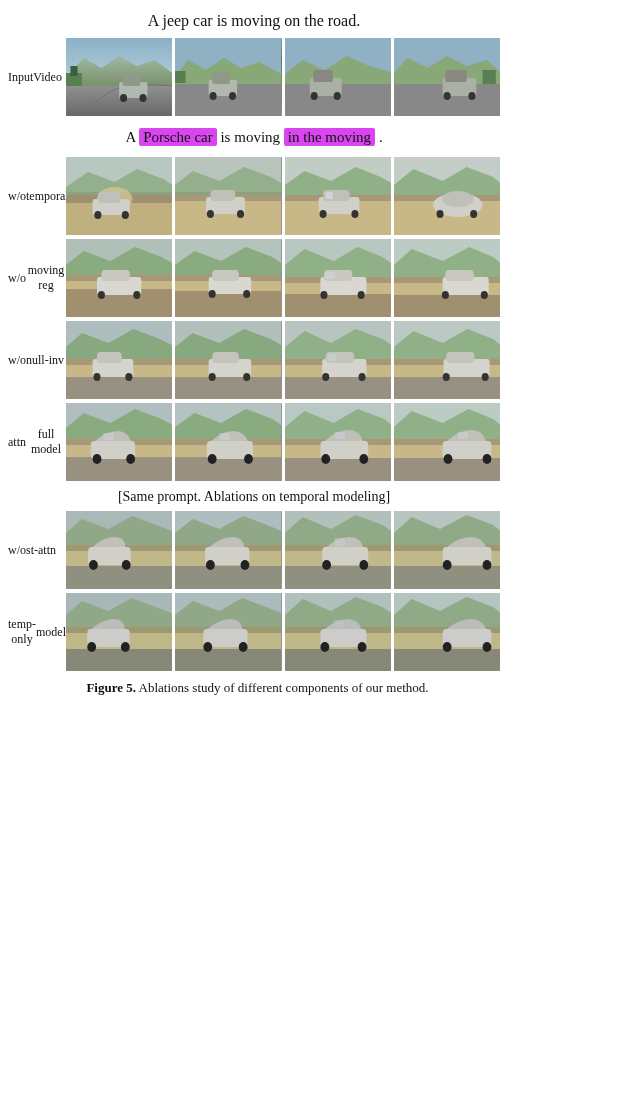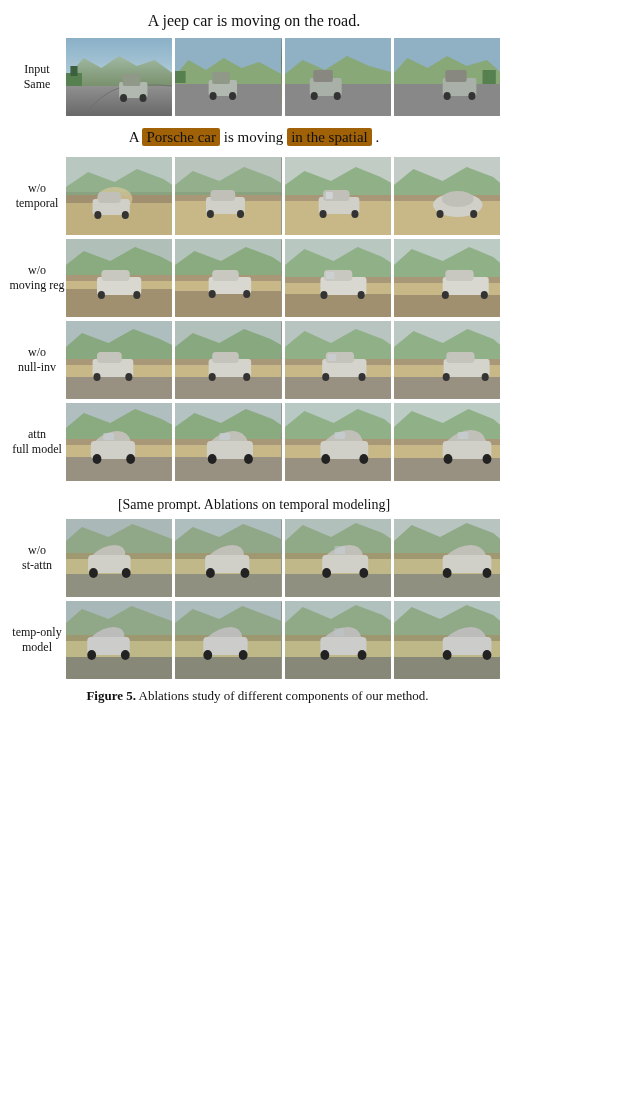--- a/index.html
+++ b/index.html
@@ -22,43 +22,43 @@
       line-height: 1.4;
     }
     .caption2 {
       text-align: center;
       font-size: 15px;
       margin-bottom: 6px;
       margin-top: 8px;
       line-height: 1.8;
     }
     .highlight {
-      background: #a16207;
+      background: #d946ef;
       padding: 1px 4px;
       border-radius: 2px;
     }
     .section-caption {
       text-align: center;
       font-size: 14px;
-      margin: 16px 0 6px 0;
+      margin: 8px 0 6px 0;
     }
     .row {
       display: flex;
       flex-direction: row;
       align-items: center;
       margin-bottom: 4px;
     }
     .row-label {
       width: 58px;
       min-width: 58px;
       text-align: center;
       font-size: 12px;
       line-height: 1.3;
       display: flex;
-      flex-direction: column;
+      flex-direction: row;
       align-items: center;
     }
     .images-row {
       display: flex;
       flex-direction: row;
       gap: 3px;
       flex: 1;
     }
     .img-placeholder {
       flex: 1;
@@ -86,21 +86,21 @@
   </style>
 </head>
 <body>
 <div class="main-container">
 
   <div class="caption">A jeep car is moving on the road.</div>
 
   <div class="row">
     <div class="row-label">
       <span>Input</span>
-      <span>Same</span>
+      <span>Video</span>
     </div>
     <div class="images-row">
       <div class="img-placeholder input-img">
         <svg width="100%" height="100%" viewBox="0 0 120 78" preserveAspectRatio="none">
           <defs>
             <linearGradient id="sky1" x1="0" y1="0" x2="0" y2="1">
               <stop offset="0%" stop-color="#8ab0c8"></stop>
               <stop offset="100%" stop-color="#b0ccd8"></stop>
             </linearGradient>
             <linearGradient id="mtn1" x1="0" y1="0" x2="0" y2="1">
@@ -162,21 +162,21 @@
           <rect x="100" y="32" width="15" height="14" fill="#568050"></rect>
         </svg>
       </div>
     </div>
   </div>
 
   <div class="caption2">
     <span>A </span>
     <span class="highlight">Porsche car</span>
     <span> is moving </span>
-    <span class="highlight">in the spatial</span>
+    <span class="highlight">in the moving</span>
     <span> .</span>
   </div>
 
   <div class="row">
     <div class="row-label">
       <span>w/o</span>
       <span>temporal</span>
     </div>
     <div class="images-row">
       <div class="img-placeholder">

